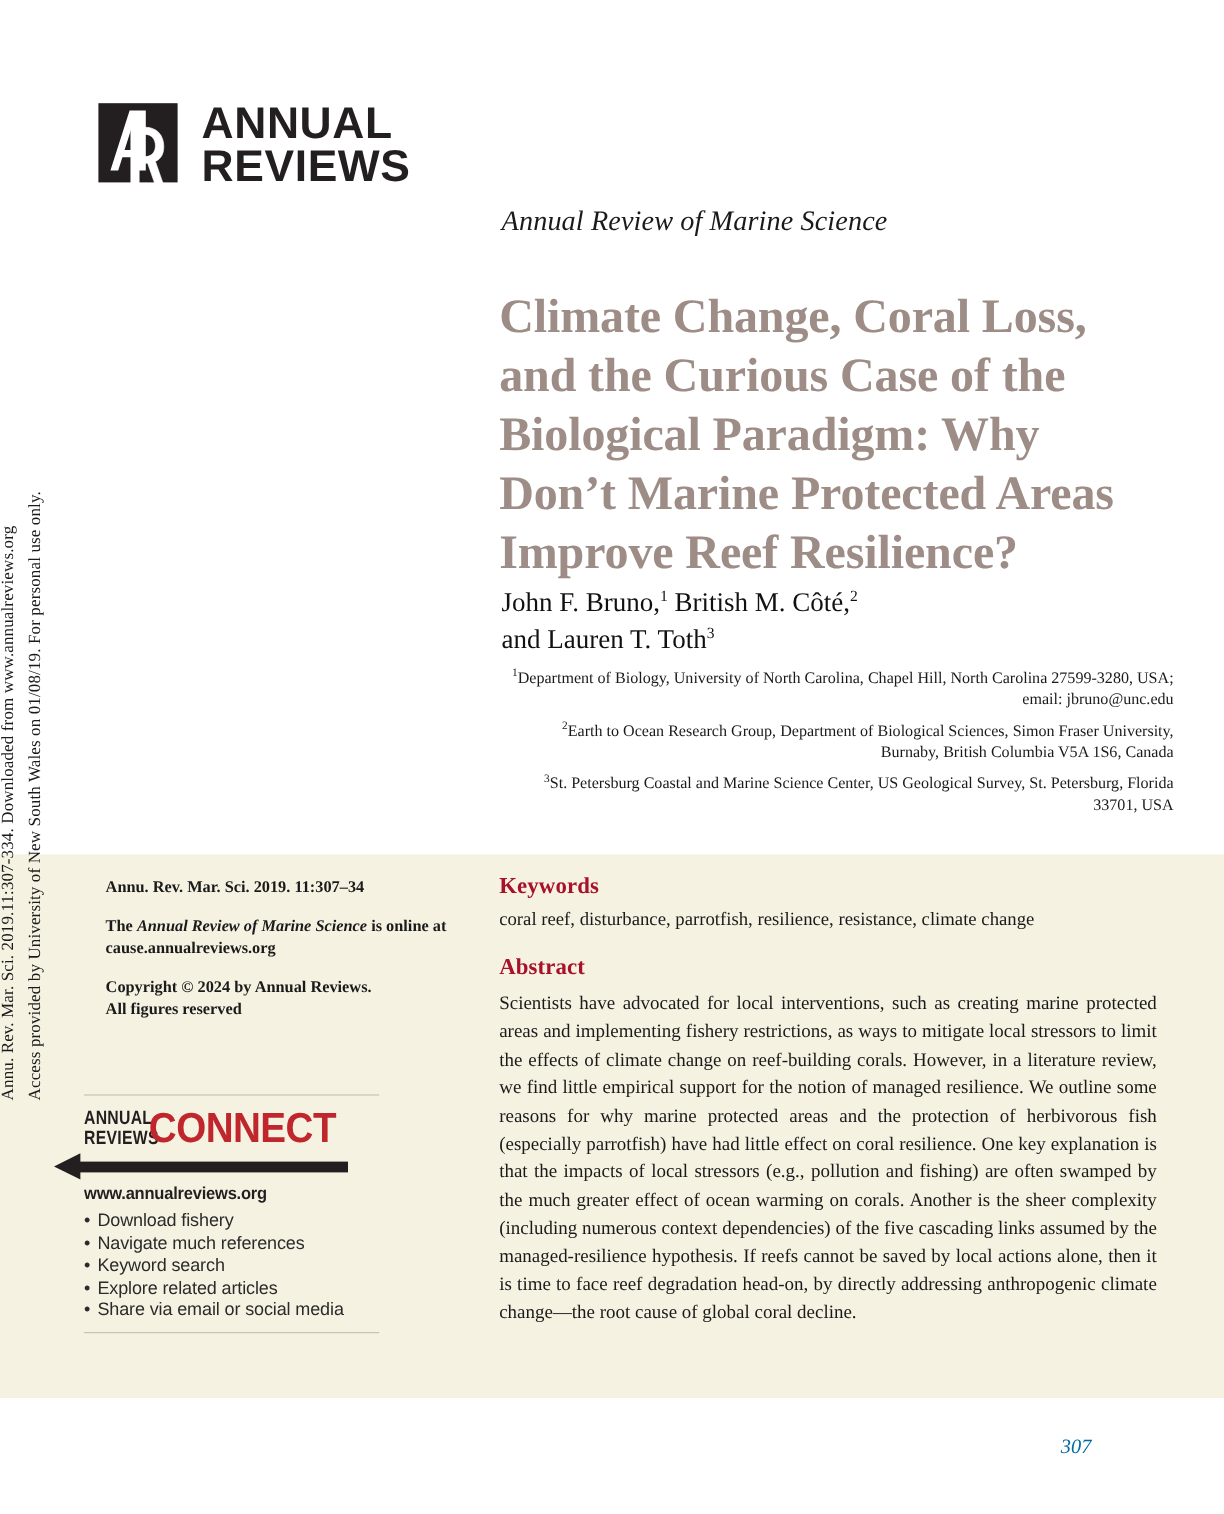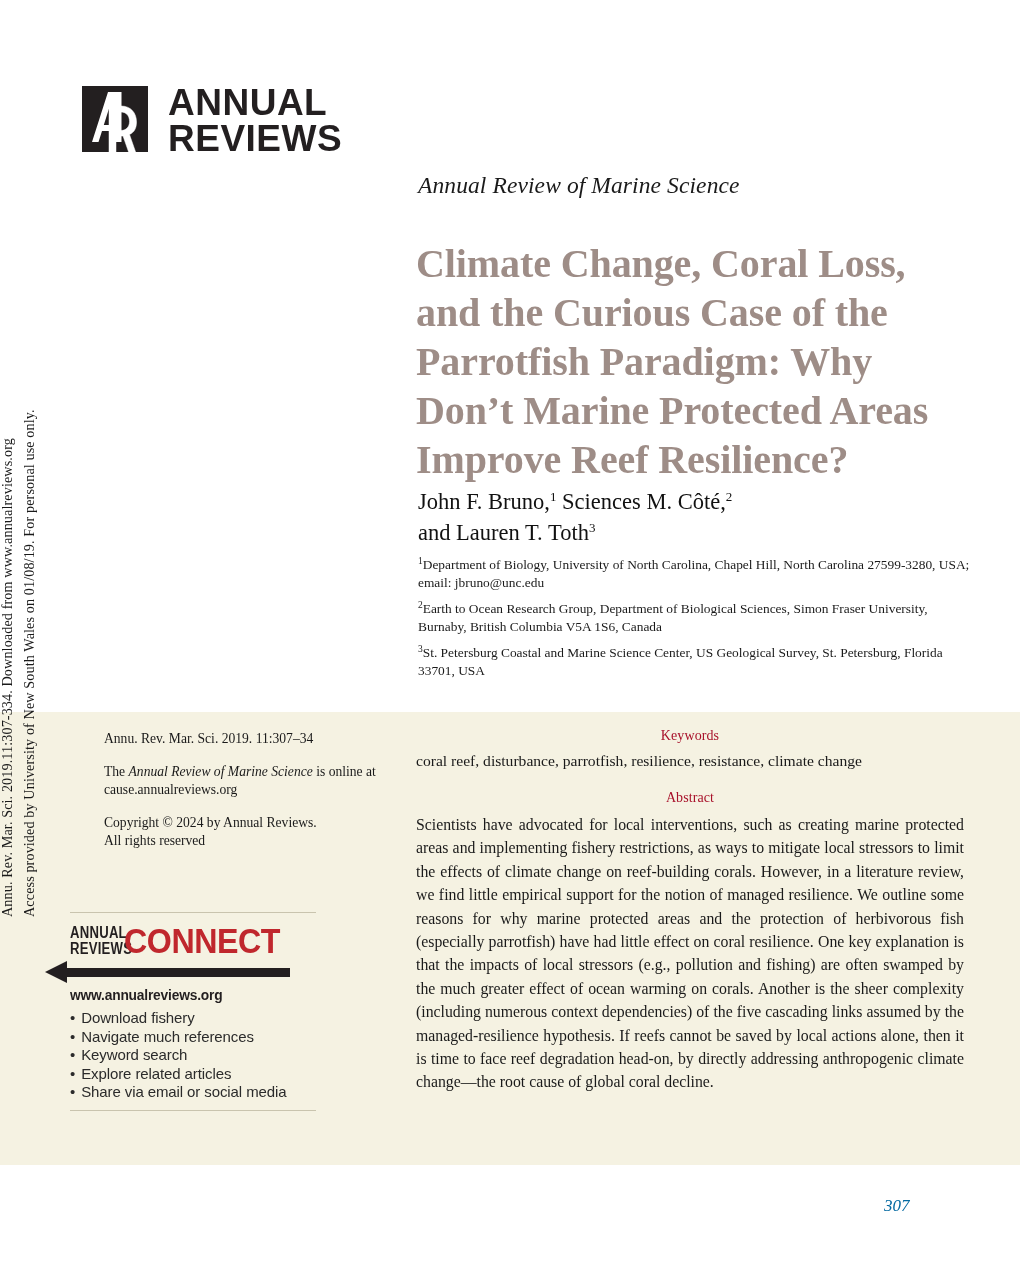--- a/index.html
+++ b/index.html
@@ -85,35 +85,36 @@
 
   
   #affiliations {
     position: absolute;
     left: 418px;
     top: 556px;
     width: 560px;
     font-size: 13.4px;
     line-height: 17.5px;
     color: #1a1a1a;
+    text-align: right;
   }
   #affiliations p { margin: 0 0 9px 0; }
   #affiliations sup { font-size: 9.5px; vertical-align: super; line-height: 0; }
 
   
   #meta-column {
     position: absolute;
     left: 88px;
     top: 730px;
     width: 300px;
     font-size: 13.6px;
     line-height: 18px;
     color: #1a1a1a;
   }
-  #meta-column p { margin: 0 0 15px 16px; }
+  #meta-column p { margin: 0 0 15px 0; font-weight: bold; }
   #meta-column .ital { font-style: italic; }
 
   
   #connect-box {
     position: absolute;
     left: 45px;
     top: 912px;
     width: 300px;
   }
   .connect-rule {
@@ -202,25 +203,24 @@
 
   
   #kw-abs {
     position: absolute;
     left: 416px;
     top: 728px;
     width: 548px;
   }
   .section-head {
     color: #a8112a;
-    font-weight: normal;
-    font-size: 14px;
+    font-weight: bold;
+    font-size: 19px;
     margin: 0 0 7px 0;
     letter-spacing: 0.1px;
-    text-align: center;
   }
   #keywords-text {
     font-size: 15.6px;
     line-height: 20px;
     margin: 0 0 19px 0;
     color: #1a1a1a;
   }
   #abstract-text {
     font-size: 15.8px;
     line-height: 23.4px;
@@ -266,38 +266,38 @@
       <path d="M31 22 L31 72 L38 72 L38 52 L45 52 L52 72 L59 72 L51.5 50.5 C56 48.5 58.5 44.5 58.5 38 C58.5 28.5 52.5 22 43 22 Z M38 28 L43 28 C48 28 51.5 31.5 51.5 37.5 C51.5 43 48 46.5 43 46.5 L38 46.5 Z" fill="#ffffff" stroke="#ffffff" stroke-width="0.5"></path>
     </svg>
   </div>
   <div id="logo-wordmark">
     <div>ANNUAL</div>
     <div>REVIEWS</div>
   </div>
 </div>
 
 <div id="journal-name">Annual Review of Marine Science</div>
-<h1 id="paper-title">Climate Change, Coral Loss, and the Curious Case of the Parrotfish Paradigm: Why Don’t Marine Protected Areas Improve Reef Resilience?</h1>
+<h1 id="paper-title">Climate Change, Coral Loss, and the Curious Case of the Biological Paradigm: Why Don’t Marine Protected Areas Improve Reef Resilience?</h1>
 
 <div id="authors">
   <span>John F. Bruno,</span><sup>1</sup>
-  <span>Sciences M. Côté,</span><sup>2</sup><br>
+  <span>British M. Côté,</span><sup>2</sup><br>
   <span>and Lauren T. Toth</span><sup>3</sup>
 </div>
 
 <div id="affiliations">
   <p><sup>1</sup><span>Department of Biology, University of North Carolina, Chapel Hill, North Carolina 27599-3280, USA; email: jbruno@unc.edu</span></p>
   <p><sup>2</sup><span>Earth to Ocean Research Group, Department of Biological Sciences, Simon Fraser University, Burnaby, British Columbia V5A 1S6, Canada</span></p>
   <p><sup>3</sup><span>St. Petersburg Coastal and Marine Science Center, US Geological Survey, St. Petersburg, Florida 33701, USA</span></p>
 </div>
 
 <div id="meta-column">
   <p>Annu. Rev. Mar. Sci. 2019. 11:307–34</p>
   <p><span>The </span><span class="ital">Annual Review of Marine Science</span><span> is online at</span><br><span>cause.annualreviews.org</span></p>
-  <p><span>Copyright © 2024 by Annual Reviews.</span><br><span>All rights reserved</span></p>
+  <p><span>Copyright © 2024 by Annual Reviews.</span><br><span>All figures reserved</span></p>
 </div>
 
 <div id="connect-box">
   <div class="connect-rule"></div>
   <div id="connect-head">
     <div id="connect-ar">
       <div>ANNUAL</div>
       <div>REVIEWS</div>
     </div>
     <div id="connect-word">CONNECT</div>

